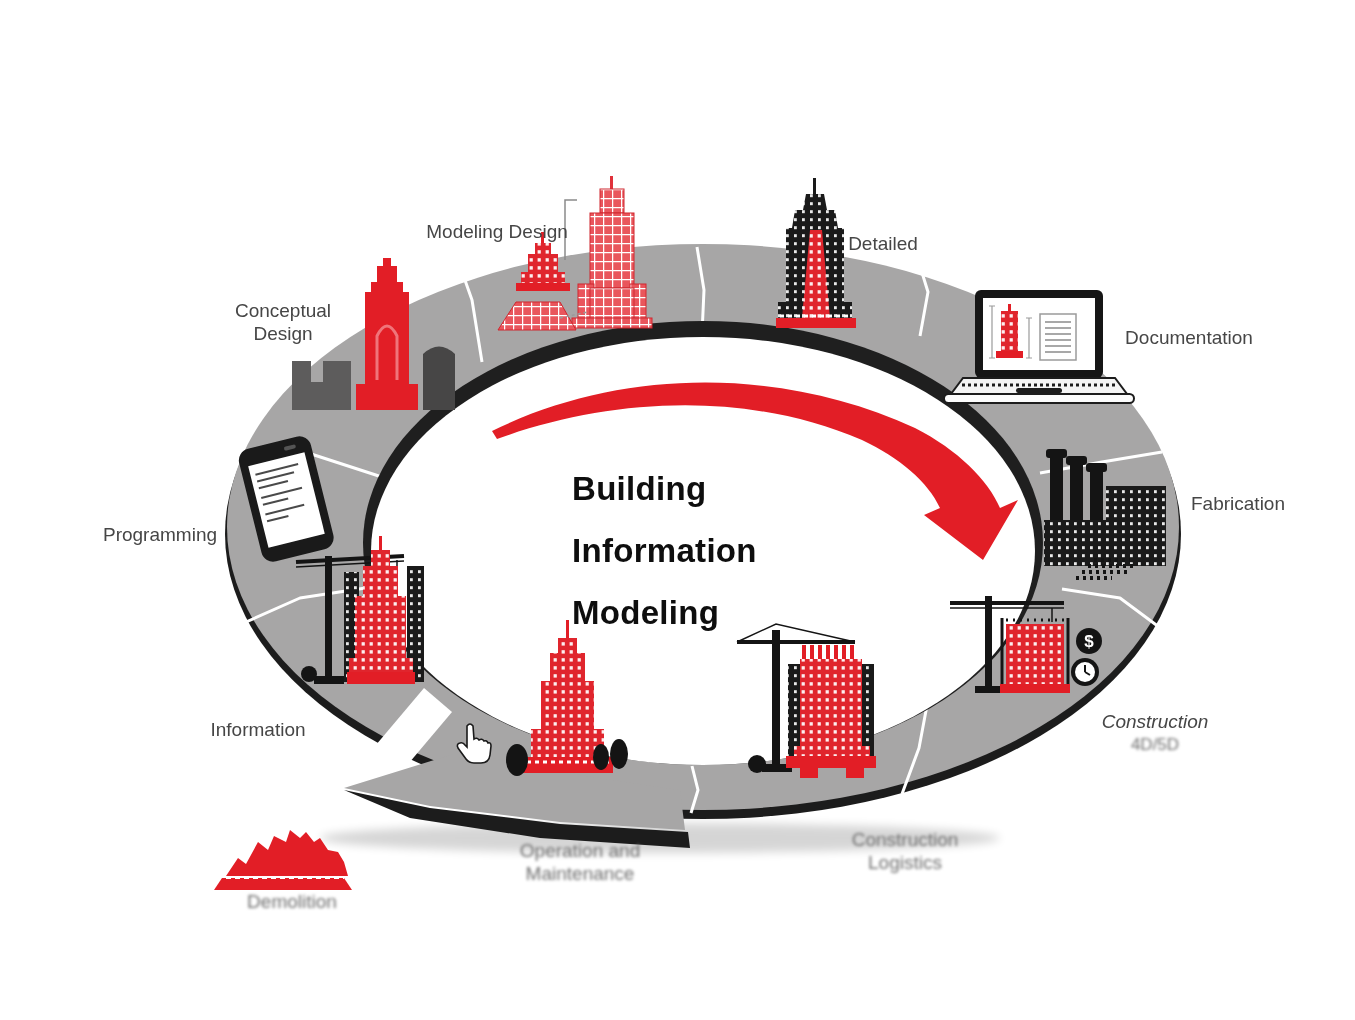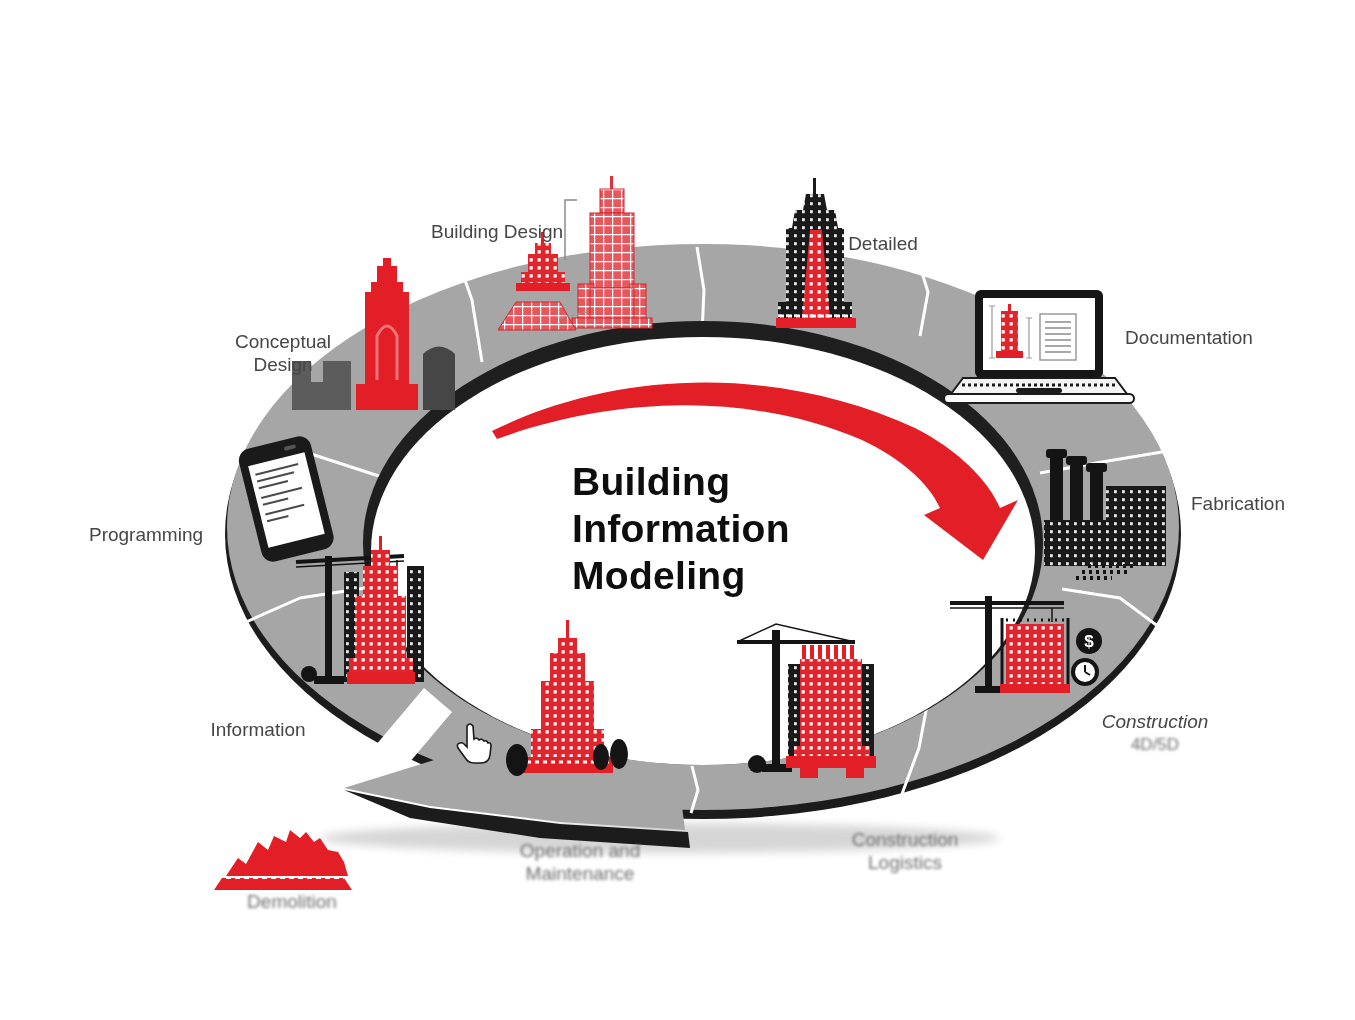--- a/index.html
+++ b/index.html
@@ -10,21 +10,21 @@
   .canvas svg { position:absolute; left:0; top:0; }
   .stage-label {
     position:absolute; transform:translate(-50%,-50%);
     font-size:19px; line-height:23px; color:#464646;
     text-align:center; white-space:pre-line;
   }
   .blurred { color:#6f6f6f; filter:blur(1.4px); }
   .sub { font-size:17px; }
   .bim-title {
     position:absolute; left:572px; top:458px;
-    font-size:39px; font-weight:700; line-height:47px;
+    font-size:33px; font-weight:700; line-height:62px;
     color:#0e0e0e; white-space:pre-line; letter-spacing:0.3px;
   }
 </style>
 </head>
 <body>
 
 <div class="canvas">
 
   <svg width="1355" height="1020" viewBox="0 0 1355 1020">
     <defs>
@@ -238,24 +238,24 @@
 
     <g>
       <path d="M467 726 q3 -4 6 0 l1 13 q3 -2 5 1 q3 -2 5 1 q3 -1 4 2 q3 -1 3 3 l-1 9 q-1 8 -9 8 h-7 q-5 0 -8 -4 l-8 -11 q-2 -4 2 -5 q3 -1 5 2 l2 2 Z" fill="#ffffff" stroke="#1a1a1a" stroke-width="1.6"></path>
     </g>
   </svg>
 
   <div class="bim-title">Building
 Information
 Modeling</div>
 
-  <div class="stage-label" style="left:146px; top:534px;text-align:right;">Programming</div>
-  <div class="stage-label" style="left:283px; top:322px;margin-top:31px;">Conceptual
+  <div class="stage-label" style="left:160px; top:534px;text-align:right;">Programming</div>
+  <div class="stage-label" style="left:283px; top:322px;">Conceptual
 Design</div>
-  <div class="stage-label" style="left:497px; top:231px;">Building Design</div>
+  <div class="stage-label" style="left:497px; top:231px;">Modeling Design</div>
   <div class="stage-label" style="left:883px; top:243px;">Detailed</div>
   <div class="stage-label" style="left:1164px; top:337px;margin-left:25px;">Documentation</div>
   <div class="stage-label" style="left:1238px; top:503px;">Fabrication</div>
   <div class="stage-label" style="left:1155px; top:721px;font-style:italic;">Construction</div>
   <div class="stage-label blurred sub" style="left:1155px; top:744px;">4D/5D</div>
   <div class="stage-label blurred" style="left:905px; top:851px;">Construction
 Logistics</div>
   <div class="stage-label blurred" style="left:580px; top:862px;">Operation and
 Maintenance</div>
   <div class="stage-label blurred" style="left:292px; top:901px;">Demolition</div>

